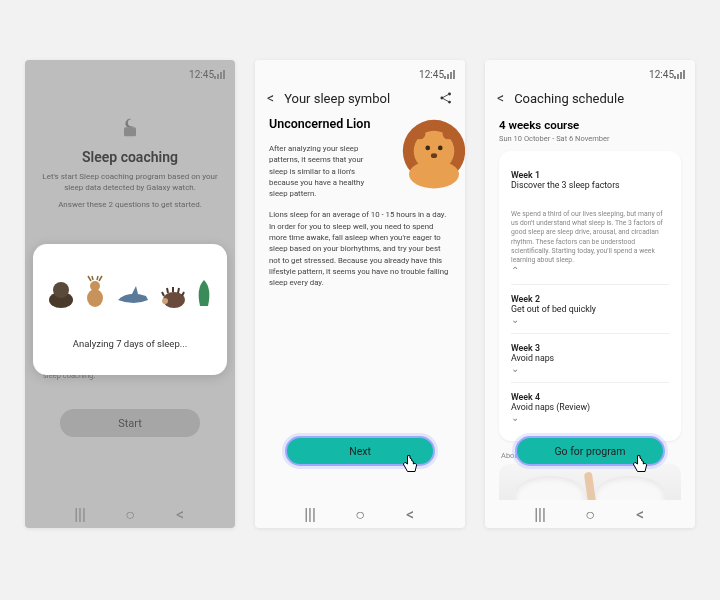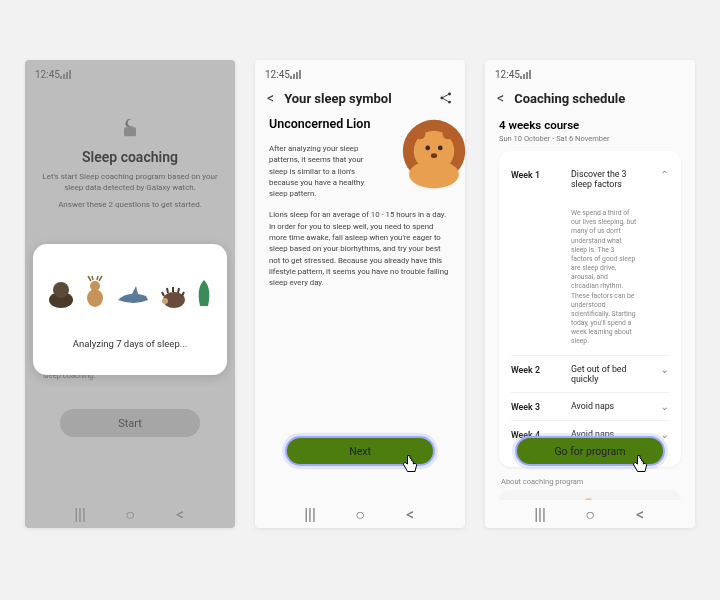--- a/index.html
+++ b/index.html
@@ -23,21 +23,21 @@
     display: flex;
     flex-direction: column;
   }
   .phone.dimmed { background: #bdbdbd; }
   .status-bar {
     height: 22px;
     padding: 6px 10px 0;
     font-size: 10px;
     color: #555;
     display: flex;
-    justify-content: flex-start;
+    justify-content: flex-end;
     align-items: center;
   }
   .dimmed .status-bar { color: #666; }
   .signal { display: flex; gap: 1px; align-items: flex-end; }
   .bar { width: 2px; background: #888; }
   .b1{height:3px}.b2{height:5px}.b3{height:7px}.b4{height:9px}
   .content { flex: 1; position: relative; overflow: hidden; }
   .nav-bar {
     height: 28px;
     display: flex;
@@ -74,60 +74,60 @@
     padding: 20px 10px 26px;
     box-shadow: 0 2px 12px rgba(0,0,0,0.15);
     text-align: center;
   }
   .animal-row { display: flex; justify-content: space-around; align-items: flex-end; height: 44px; margin-bottom: 30px; }
   .analyzing { font-size: 9.5px; color: #333; }
 
   
   .hdr { display: flex; align-items: center; padding: 8px 12px 4px; gap: 10px; }
   .back { font-size: 14px; color: #333; }
-  .hdr-title { font-size: 13px; font-weight: 700; color: #222; flex: 1; }
+  .hdr-title { font-size: 13px; font-weight: 400; color: #222; flex: 1; }
   .s2-body { padding: 6px 14px 0; position: relative; }
   .s2-h2 { font-size: 12.5px; font-weight: 600; margin-bottom: 12px; }
   .s2-p { font-size: 7.8px; color: #444; line-height: 1.45; margin-bottom: 10px; }
   .lion-big { position: absolute; right: -8px; top: 2px; width: 78px; height: 78px; }
   .tip-card {
     background: #f0f0f0;
     border-radius: 12px;
     padding: 10px;
     display: flex;
     gap: 10px;
     margin-top: 6px;
   }
   .tip-thumb { width: 44px; height: 56px; background: #1a2340; border-radius: 8px; flex-shrink: 0; position: relative; overflow: hidden; }
   .tip-text { font-size: 7.8px; color: #444; line-height: 1.4; }
   .pill-btn {
     position: absolute;
     bottom: 34px; left: 50%; transform: translateX(-50%);
     width: 150px; height: 30px;
-    background: #4d7c0f;
+    background: #14b8a6;
     border: 2px solid #9da8ff;
     border-radius: 16px;
     display: flex; align-items: center; justify-content: center;
     font-size: 10.5px; color: #222;
     box-shadow: 0 0 0 3px rgba(157,168,255,0.25);
     margin-top: 31px;
   }
   .cursor {
     position: absolute;
     width: 20px; height: 24px;
     bottom: 24px; left: calc(50% + 40px);
     pointer-events: none;
   }
 
   
   .s3-body { padding: 4px 14px 0; }
   .s3-h2 { font-size: 11.5px; font-weight: 600; margin-top: 4px; }
   .s3-sub { font-size: 7.5px; color: #777; margin: 2px 0 8px; }
   .wk-card { background: #fff; border-radius: 12px; padding: 10px 12px; box-shadow: 0 1px 3px rgba(0,0,0,0.06); }
-  .wk-row { display: flex; align-items: flex-start; gap: 24px; padding: 8px 0; border-top: 1px solid #eee; }
+  .wk-row { display: flex; align-items: flex-start; gap: 0; padding: 8px 0; border-top: 1px solid #eee; flex-direction: column; }
   .wk-row:first-child { border-top: none; }
   .wk-label { font-size: 8.8px; font-weight: 600; color: #222; width: 36px; flex-shrink: 0; padding-top: 1px; }
   .wk-main { flex: 1; }
   .wk-title { font-size: 8.8px; color: #222; }
   .wk-desc { font-size: 6.8px; color: #888; line-height: 1.35; margin-top: 20px; }
   .chev { font-size: 10px; color: #888; }
   .about { font-size: 7.5px; color: #888; margin: 10px 2px 4px; }
   .photo { height: 48px; background: linear-gradient(#f5f5f5, #eaeaea); border-radius: 10px; position: relative; overflow: hidden; }
   .pillow-l { position:absolute; left:16px; bottom:0; width:70px; height:36px; background:#f8f8f8; border-radius:50% 50% 0 0; box-shadow: inset 0 2px 6px rgba(0,0,0,0.08);}
   .pillow-r { position:absolute; right:16px; bottom:0; width:70px; height:36px; background:#f8f8f8; border-radius:50% 50% 0 0; box-shadow: inset 0 2px 6px rgba(0,0,0,0.08);}

